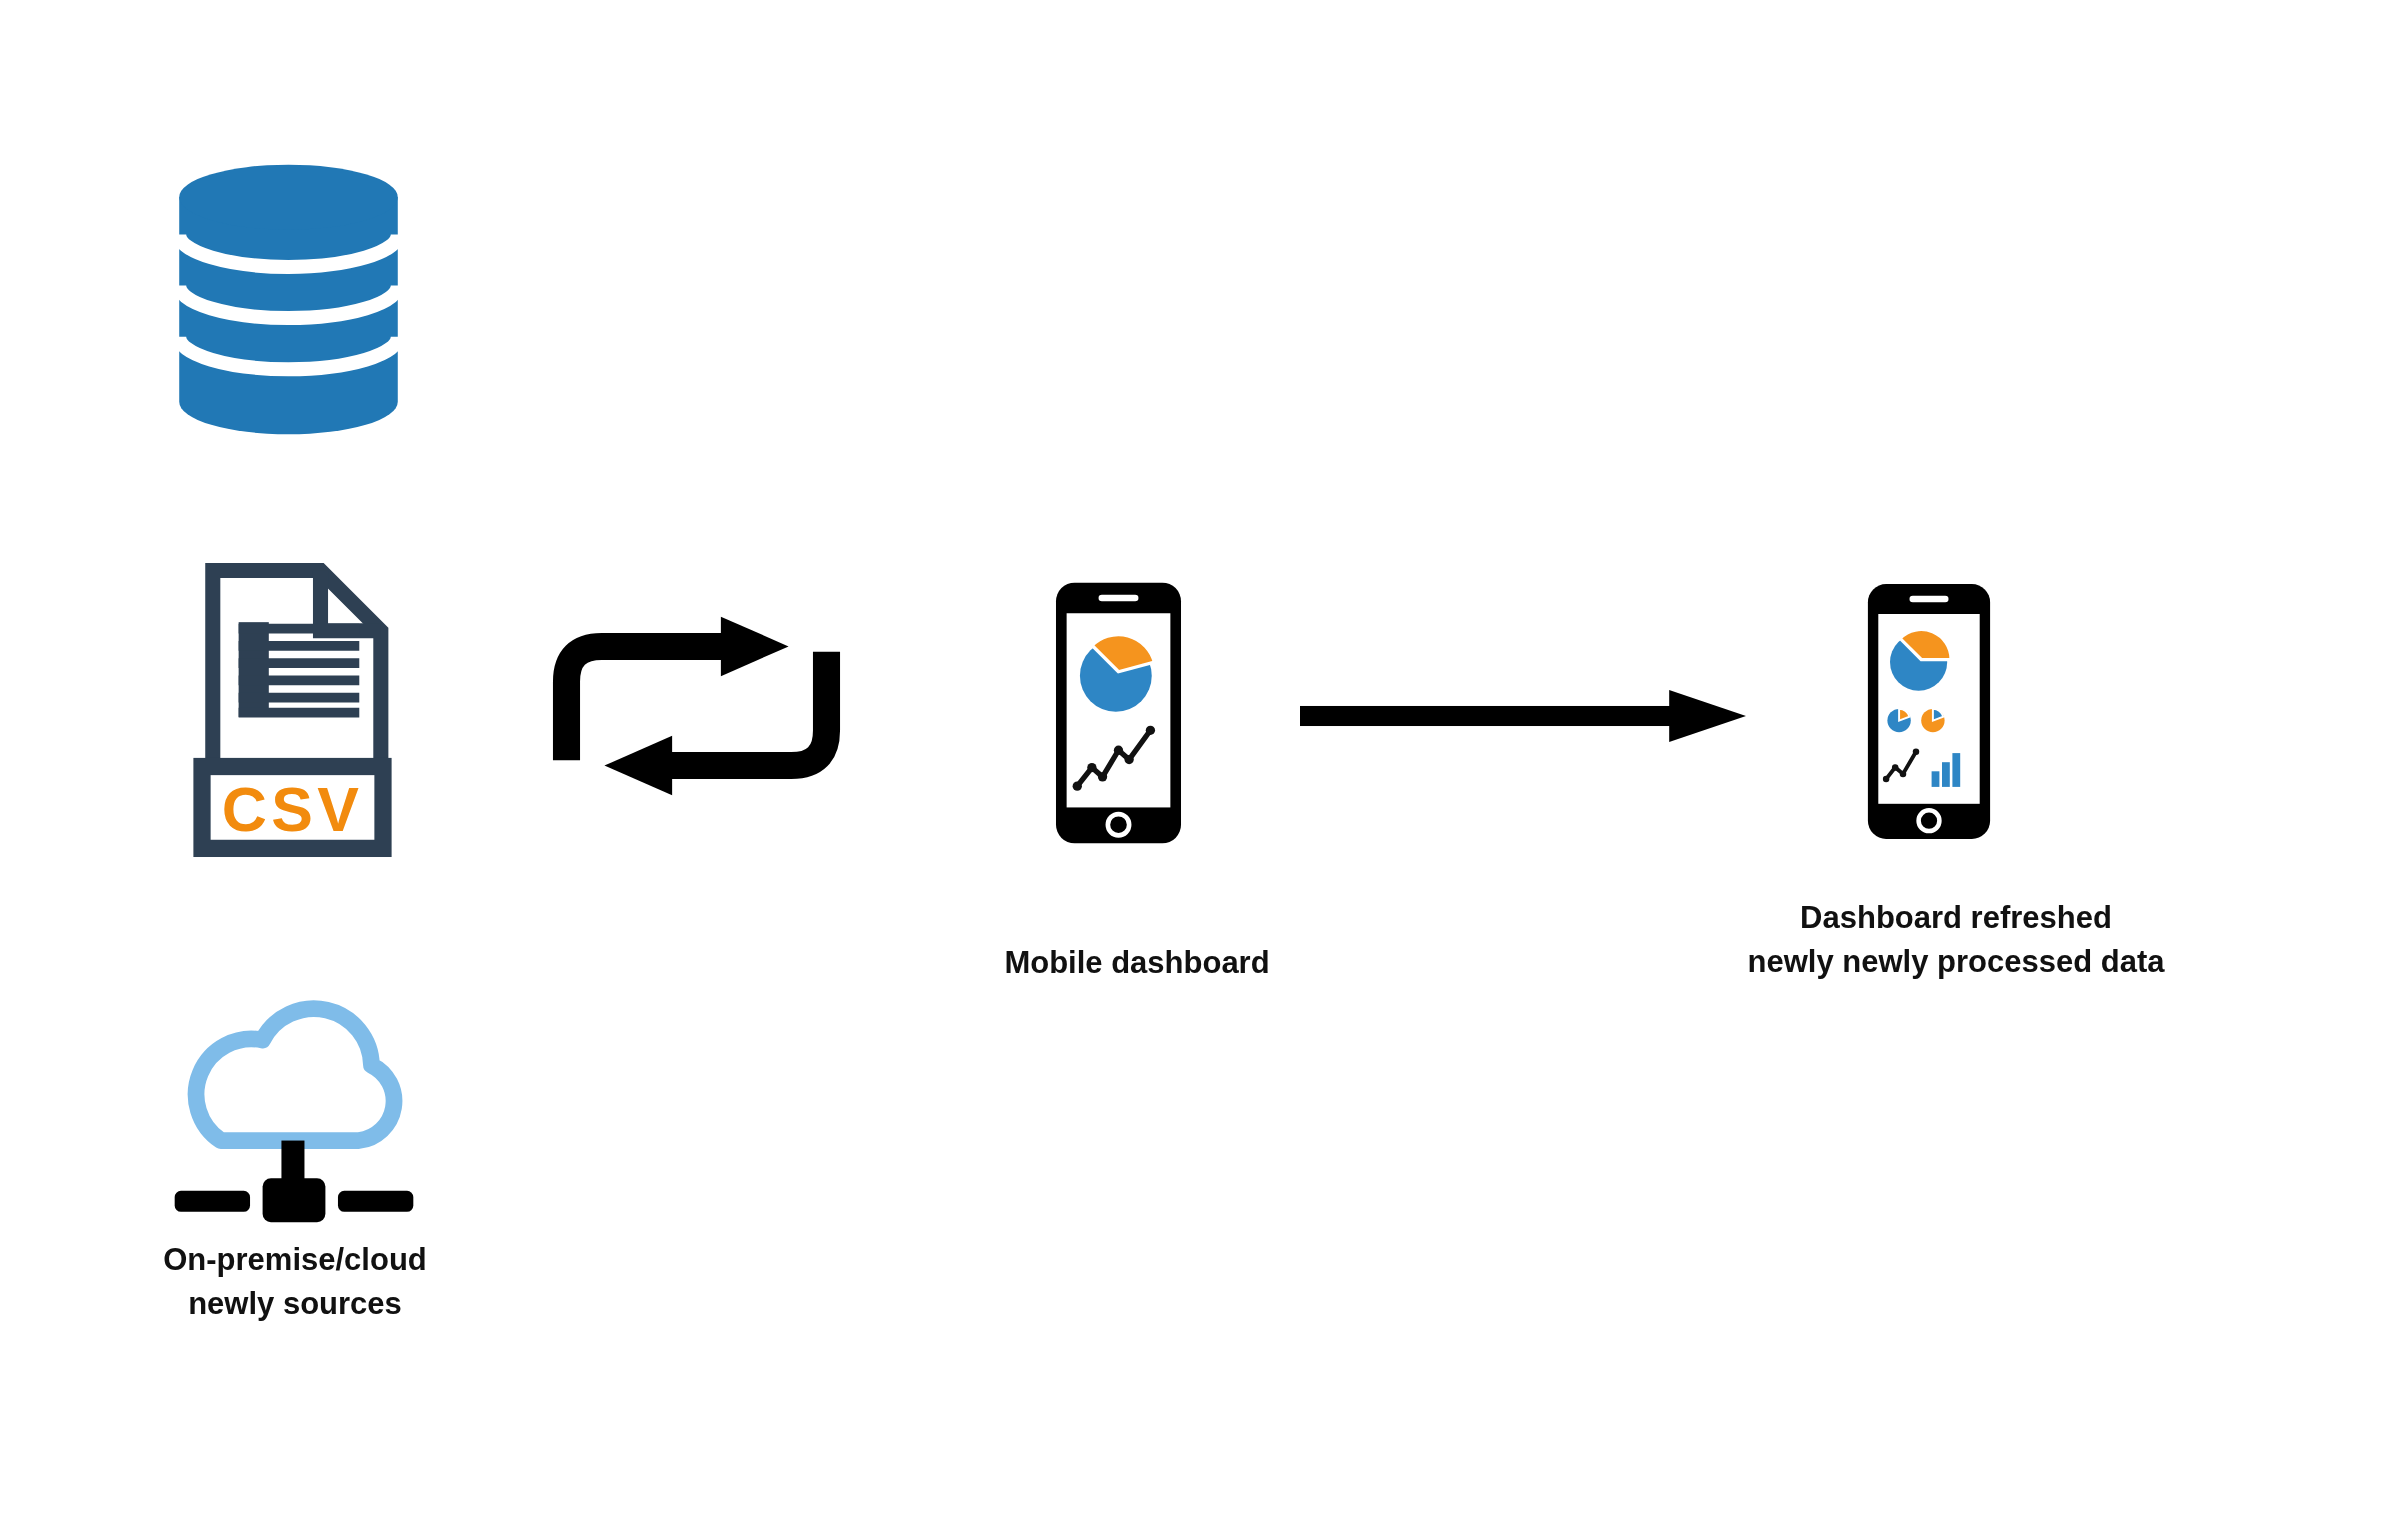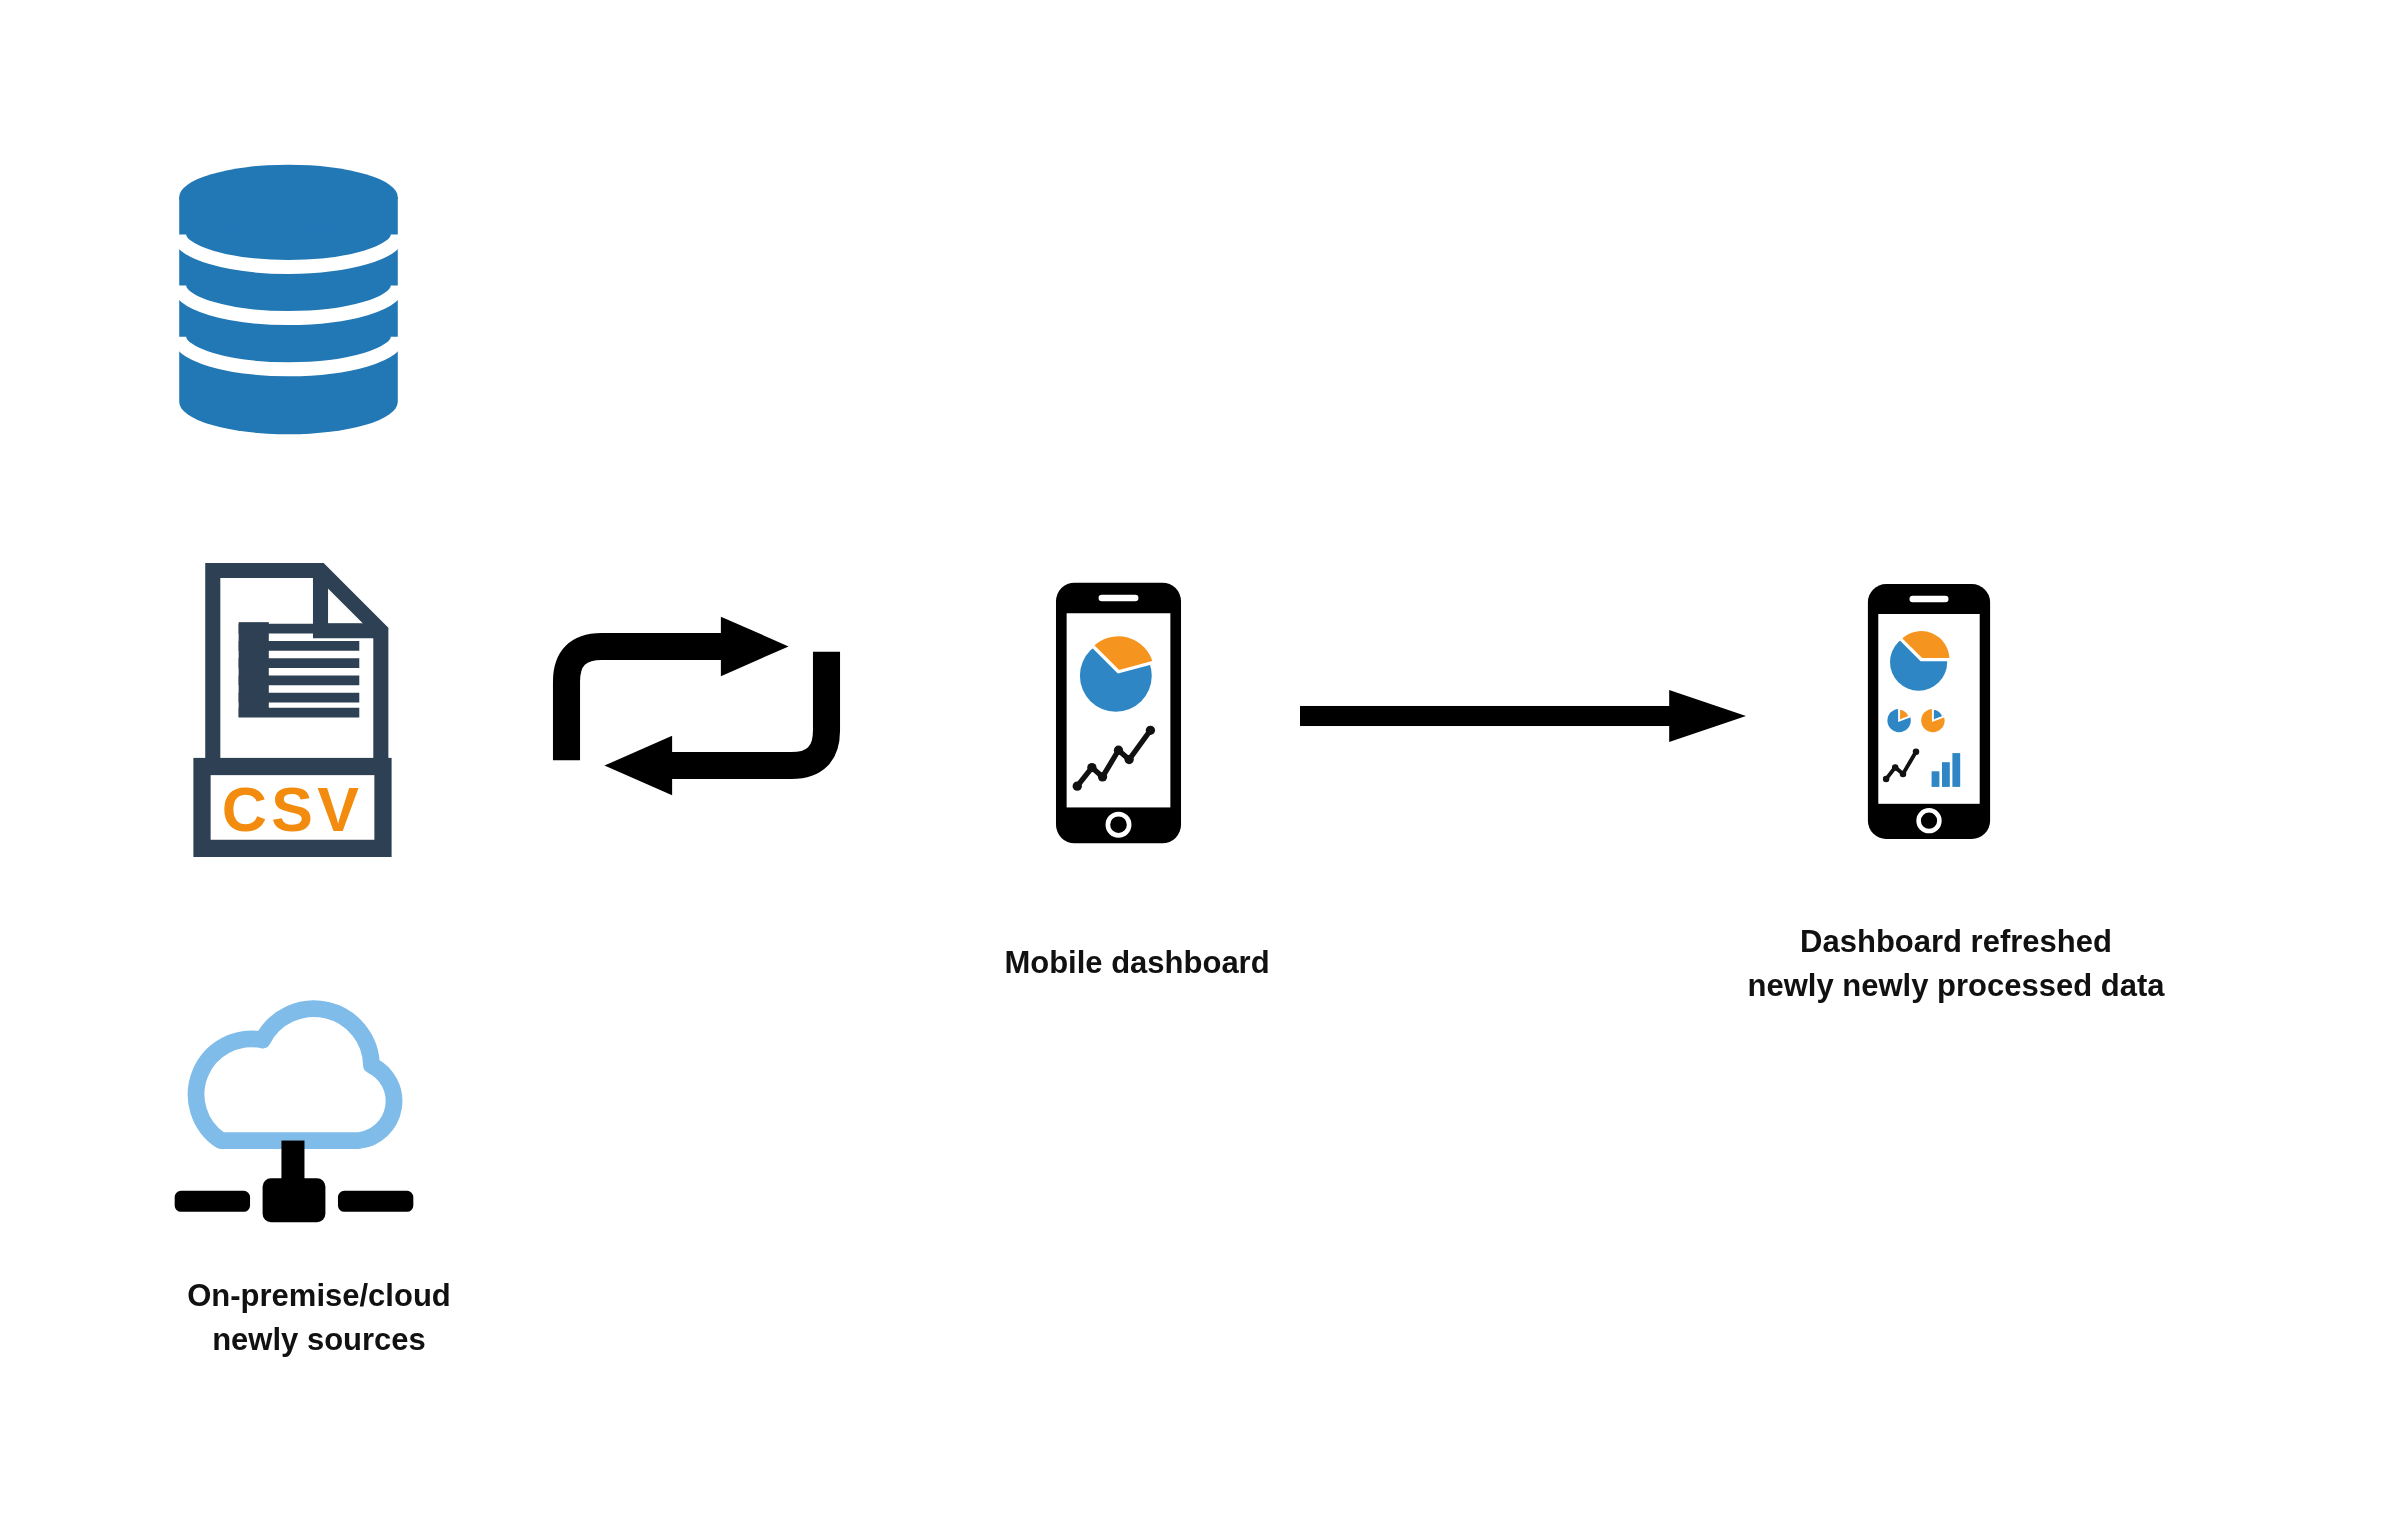--- a/index.html
+++ b/index.html
@@ -29,23 +29,23 @@
   }
 
   
   .pos-db          { left: 171px;  top: 160px;  width: 235px; height: 279px; }
   .pos-csv         { left: 174px;  top: 556px;  width: 237px; height: 309px; }
   .pos-cloud       { left: 137px;  top: 951px; width: 314px; height: 287px; }
   .pos-sync        { left: 534px;  top: 611px;  width: 325px; height: 190px; }
   .pos-phone1      { left: 1052px; top: 574px;  width: 133px; height: 278px; }
   .pos-arrow       { left: 1300px; top: 690px;  width: 446px; height: 52px;  }
   .pos-phone2      { left: 1864px; top: 574px;  width: 130px; height: 275px; }
-  .pos-sources-label   { left: 295px;  top: 1274px; margin-left: 24px; }
+  .pos-sources-label   { left: 295px;  top: 1238px; }
   .pos-mobile-label    { left: 1137px; top: 941px; }
-  .pos-refreshed-label { left: 1956px; top: 920px; }
+  .pos-refreshed-label { left: 1956px; top: 896px; }
 
   .stroke-navy   { stroke: var(--csv-navy, #2E4053); }
   .fill-navy     { fill: var(--csv-navy, #2E4053); }
   .fill-dbblue   { fill: var(--database-blue, #2178B5); }
   .stroke-cloud  { stroke: var(--cloud-blue, #7FBCE9); }
   .fill-pieblue  { fill: var(--pie-blue, #2E86C5); }
   .fill-pieorg   { fill: var(--pie-orange, #F5941E); }
   .fill-ink      { fill: var(--ink-black, #000000); }
   .stroke-ink    { stroke: var(--ink-black, #000000); }
 </style>

